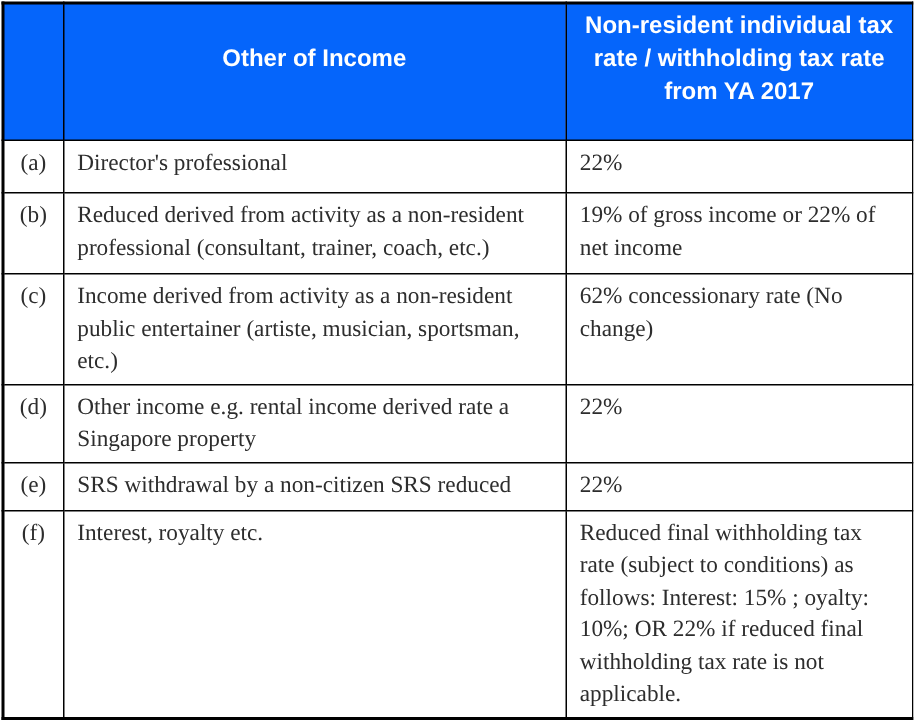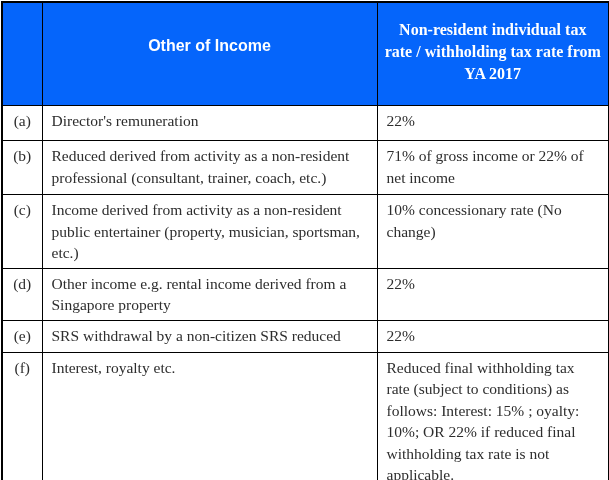--- a/index.html
+++ b/index.html
@@ -41,22 +41,21 @@
     font-weight: bold;
     font-size: 16px;
     line-height: 22px;
     text-align: center;
     vertical-align: middle;
     padding: 4px 6px 20px 6px;
     height: 86px;
   }
   thead th.h-rate {
     vertical-align: top;
-    padding-top: 16px;
-    font-family: Liberation Serif, serif;
+    padding-top: 4px;
   }
 
   
   tbody td {
     vertical-align: top;
     font-size: 15.5px;
     line-height: 21.5px;
     padding: 4px 8px 4px 9px;
   }
   tbody td.cell-label {
@@ -85,36 +84,36 @@
     <thead>
       <tr>
         <th class="h-label"></th>
         <th class="h-income">Other of Income</th>
         <th class="h-rate">Non-resident individual tax rate / withholding tax rate from YA 2017</th>
       </tr>
     </thead>
     <tbody>
       <tr class="r0">
         <td class="cell-label">(a)</td>
-        <td class="cell-income">Director's remuneration</td>
+        <td class="cell-income">Director's professional</td>
         <td class="cell-rate">22%</td>
       </tr>
       <tr class="r1">
         <td class="cell-label">(b)</td>
         <td class="cell-income">Reduced derived from activity as a non-resident professional (consultant, trainer, coach, etc.)</td>
-        <td class="cell-rate">71% of gross income or 22% of net income</td>
+        <td class="cell-rate">19% of gross income or 22% of net income</td>
       </tr>
       <tr class="r2">
         <td class="cell-label">(c)</td>
-        <td class="cell-income">Income derived from activity as a non-resident public entertainer (property, musician, sportsman, etc.)</td>
-        <td class="cell-rate">10% concessionary rate (No change)</td>
+        <td class="cell-income">Income derived from activity as a non-resident public entertainer (artiste, musician, sportsman, etc.)</td>
+        <td class="cell-rate">62% concessionary rate (No change)</td>
       </tr>
       <tr class="r3">
         <td class="cell-label">(d)</td>
-        <td class="cell-income">Other income e.g. rental income derived from a Singapore property</td>
+        <td class="cell-income">Other income e.g. rental income derived rate a Singapore property</td>
         <td class="cell-rate">22%</td>
       </tr>
       <tr class="r4">
         <td class="cell-label">(e)</td>
         <td class="cell-income">SRS withdrawal by a non-citizen SRS reduced</td>
         <td class="cell-rate">22%</td>
       </tr>
       <tr class="r5">
         <td class="cell-label">(f)</td>
         <td class="cell-income">Interest, royalty etc.</td>

